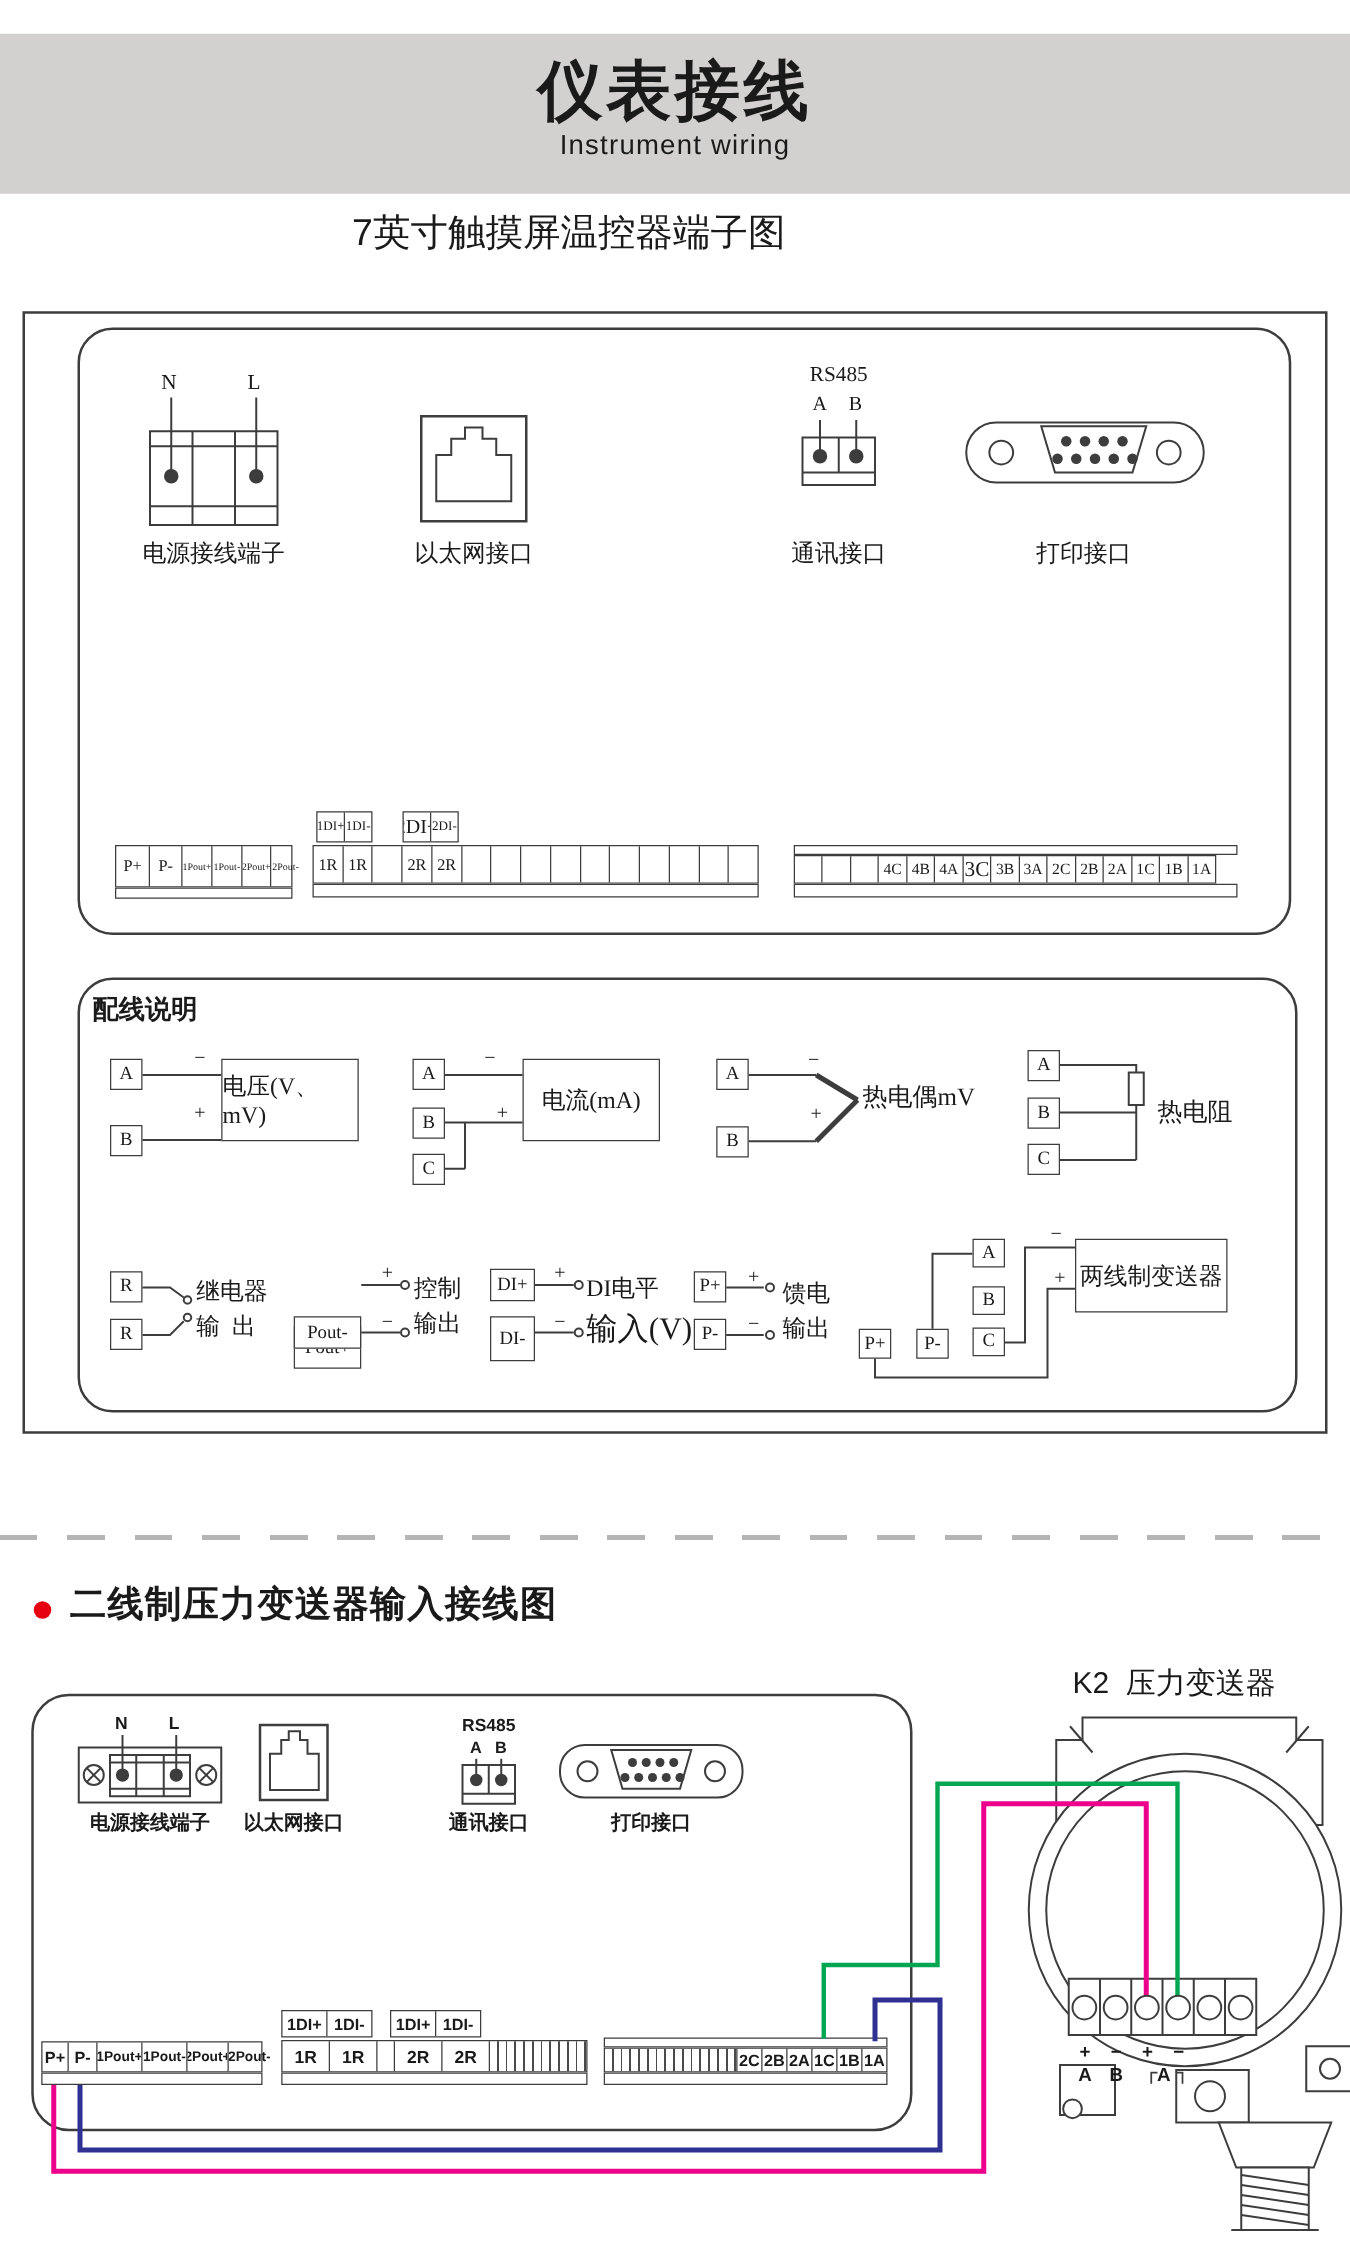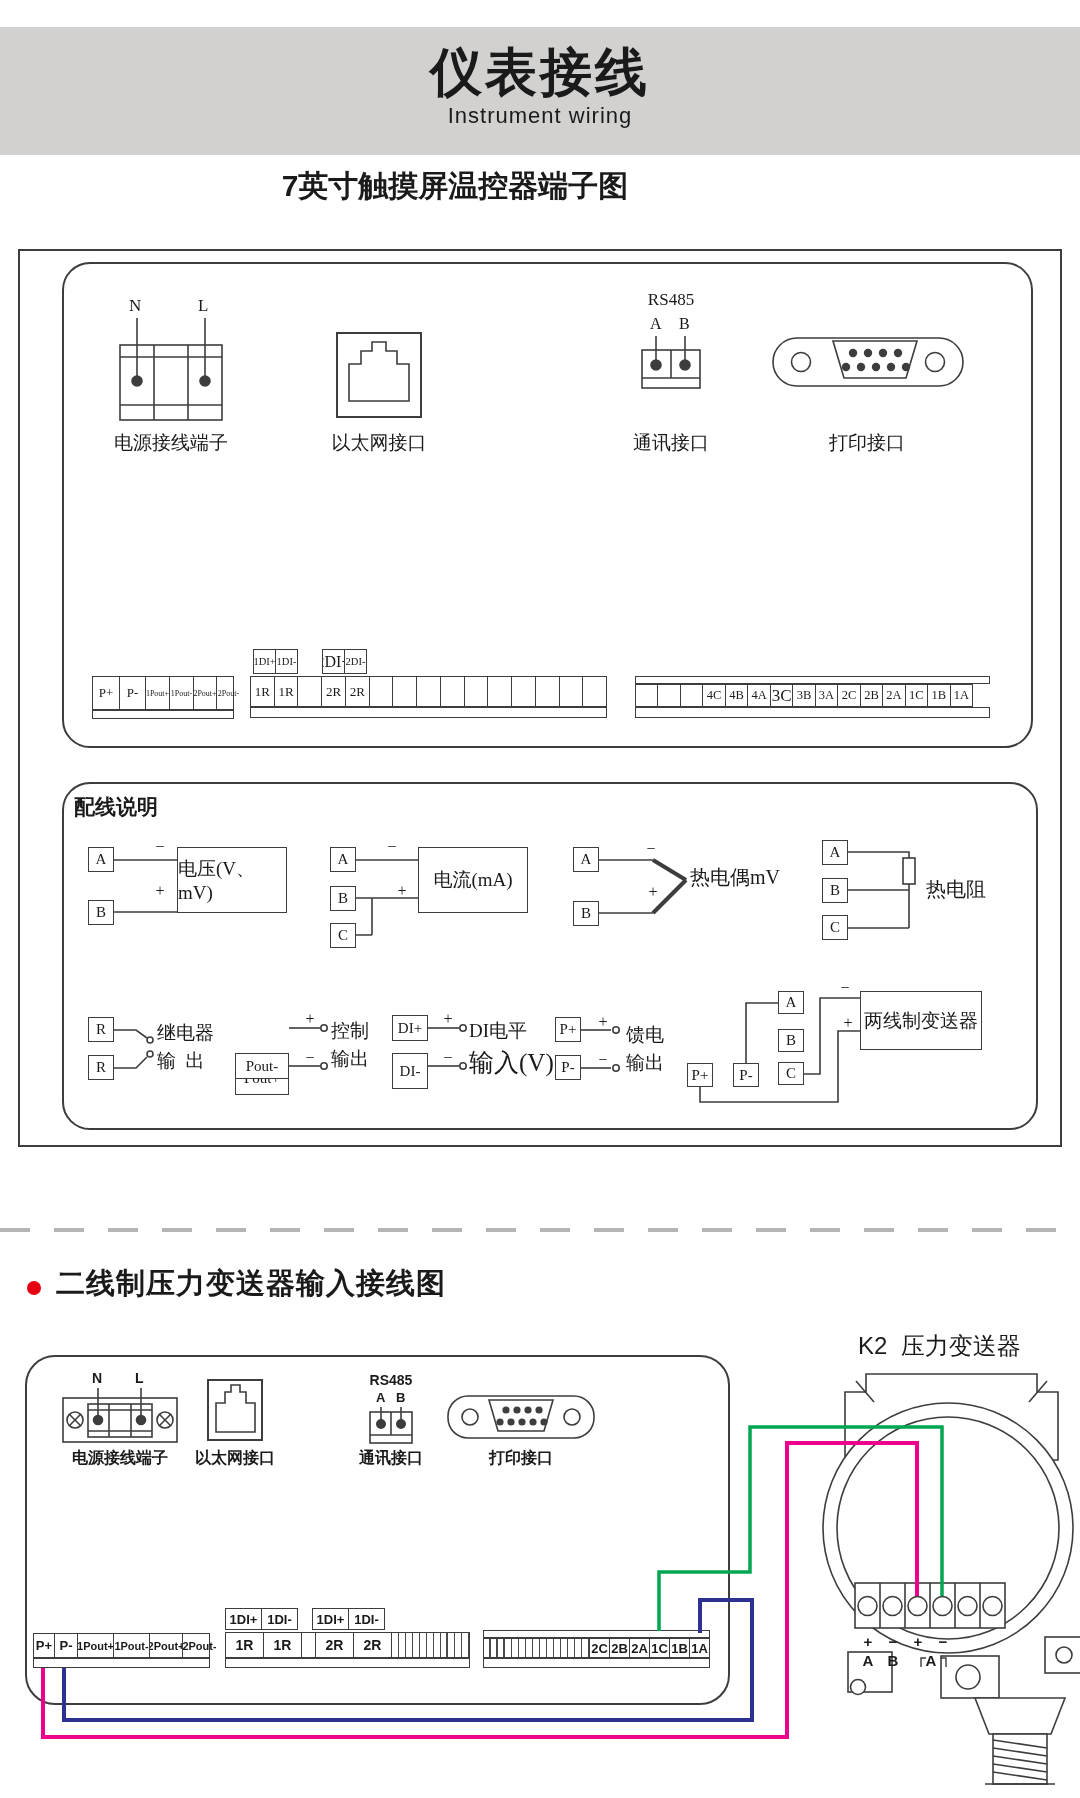--- a/index.html
+++ b/index.html
@@ -21,21 +21,21 @@
   .z5{z-index:5}
   #overlay{position:absolute;left:0;top:0;z-index:4;pointer-events:none}
 </style>
 </head>
 <body>
 
 <div class="abs" style="left:0;top:27px;width:1080px;height:128px;background:#d2d1d0"></div>
 <div class="lbl" style="left:0;top:38px;width:1080px;text-align:center;font-size:52px;font-weight:700;letter-spacing:3px">仪表接线</div>
 <div class="lbl" style="left:0;top:103px;width:1080px;text-align:center;font-size:22px;font-weight:500;letter-spacing:1px">Instrument wiring</div>
 
-<div class="lbl" style="left:130px;top:166px;width:650px;text-align:center;font-size:30px;font-weight:700">7英寸触摸屏温控器端子图</div>
+<div class="lbl" style="left:130px;top:166px;width:650px;text-align:center;font-size:30px;font-weight:400">7英寸触摸屏温控器端子图</div>
 
 <div class="box" style="left:18px;top:249px;width:1044px;height:898px"></div>
 <div class="box rbox" style="left:62px;top:262px;width:971px;height:486px"></div>
 
 <div class="lbl serif" style="left:129px;top:296px;font-size:17px">N</div>
 <div class="lbl serif" style="left:198px;top:296px;font-size:17px">L</div>
 <div class="lbl serif cenx" style="left:171px;top:430px;font-size:19px">电源接线端子</div>
 <div class="lbl serif cenx" style="left:379px;top:430px;font-size:19px">以太网接口</div>
 <div class="lbl serif cenx" style="left:671px;top:290px;font-size:17px">RS485</div>
 <div class="lbl serif" style="left:650px;top:315px;font-size:16px">A</div>

